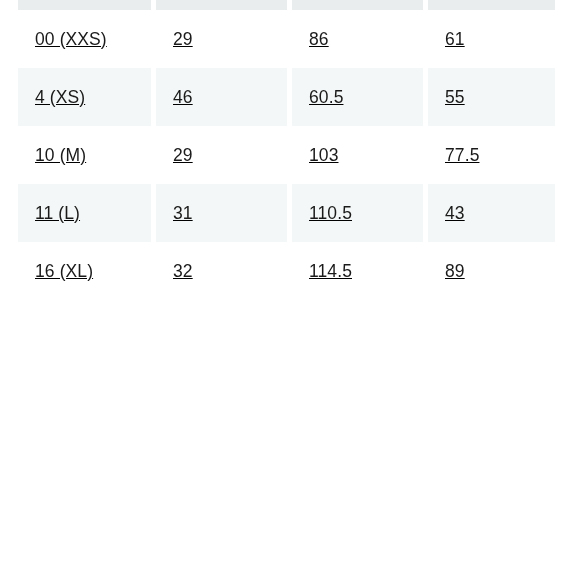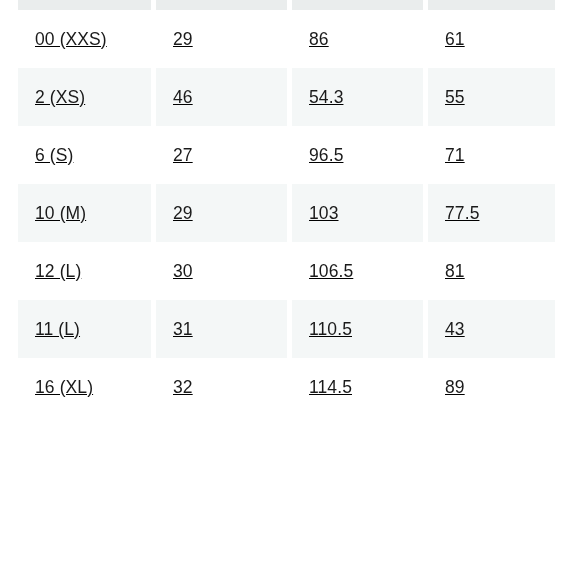--- a/index.html
+++ b/index.html
@@ -115,48 +115,32 @@
       <tr>
         <td class="gutter"></td>
         <td>00 (XXS)</td>
         <td>29</td>
         <td>86</td>
         <td>61</td>
         <td class="gutter"></td>
       </tr>
       <tr>
         <td class="gutter"></td>
-        <td>2 (XS)</td>
+        <td>4 (XS)</td>
         <td>46</td>
-        <td>54.3</td>
+        <td>60.5</td>
         <td>55</td>
-        <td class="gutter"></td>
-      </tr>
-      <tr>
-        <td class="gutter"></td>
-        <td>6 (S)</td>
-        <td>27</td>
-        <td>96.5</td>
-        <td>71</td>
         <td class="gutter"></td>
       </tr>
       <tr>
         <td class="gutter"></td>
         <td>10 (M)</td>
         <td>29</td>
         <td>103</td>
         <td>77.5</td>
-        <td class="gutter"></td>
-      </tr>
-      <tr>
-        <td class="gutter"></td>
-        <td>12 (L)</td>
-        <td>30</td>
-        <td>106.5</td>
-        <td>81</td>
         <td class="gutter"></td>
       </tr>
       <tr>
         <td class="gutter"></td>
         <td>11 (L)</td>
         <td>31</td>
         <td>110.5</td>
         <td>43</td>
         <td class="gutter"></td>
       </tr>

